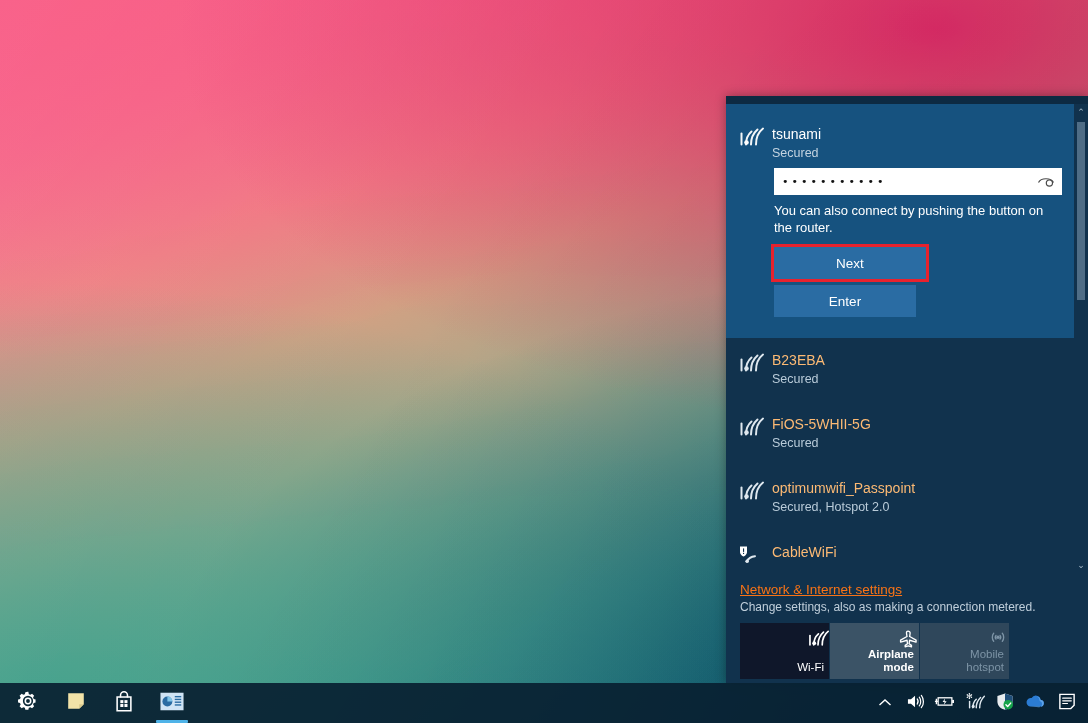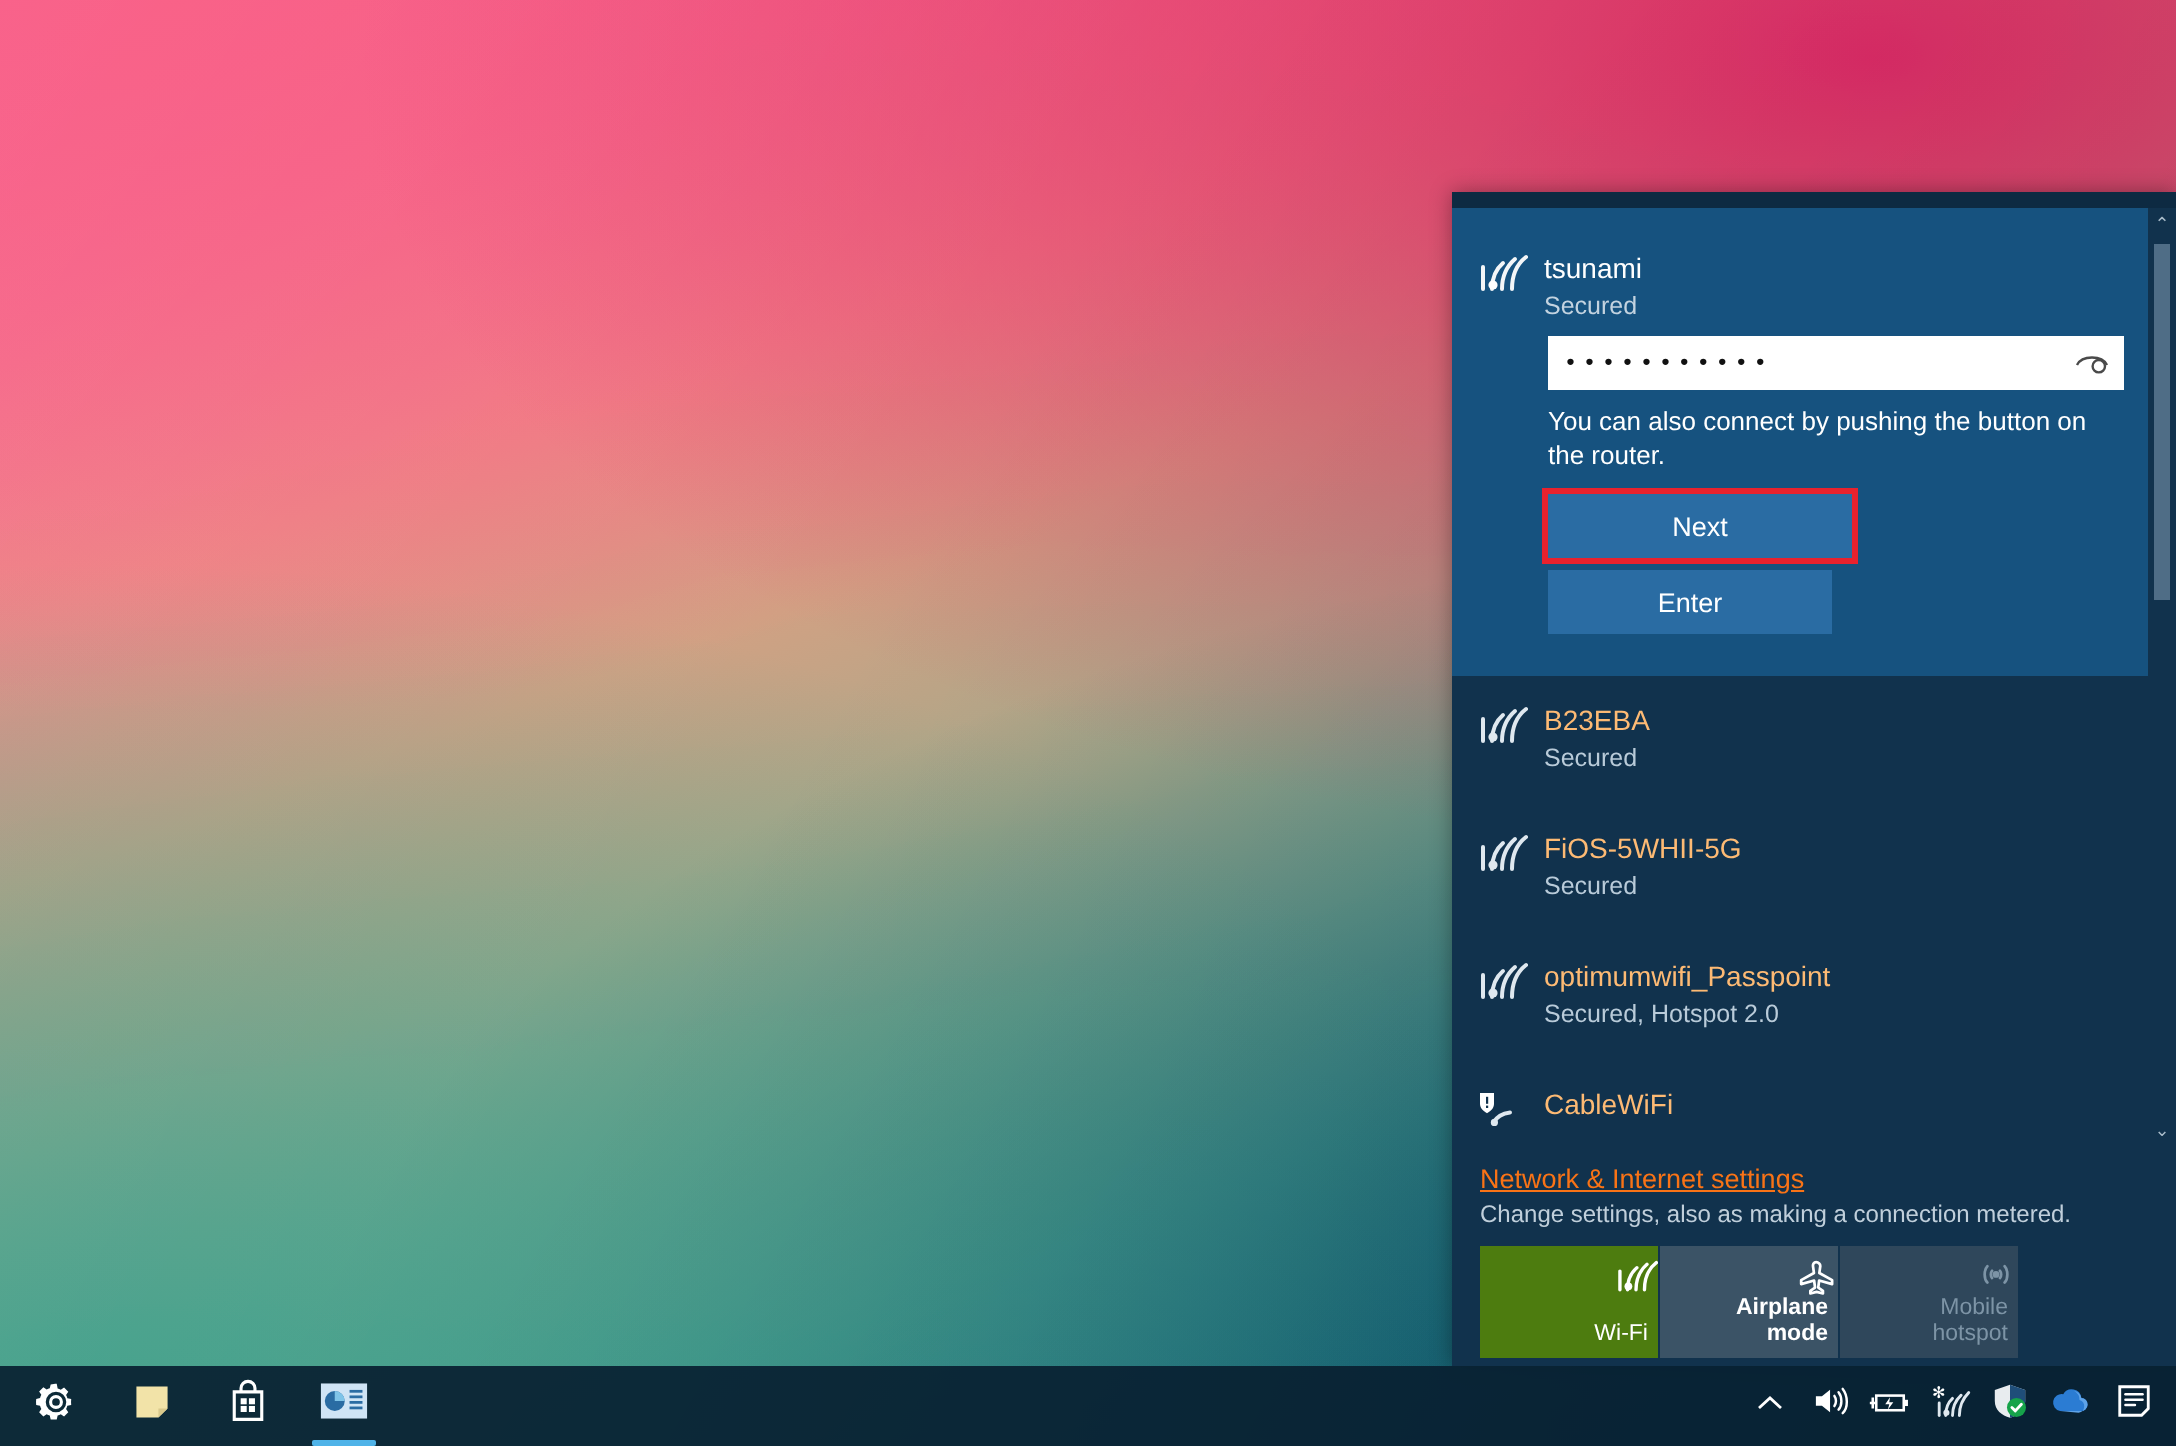--- a/index.html
+++ b/index.html
@@ -130,21 +130,21 @@
     width:89px; height:56px; position:relative; padding:7px 0 0 9px;text-align:right;
   }
   .tile .tlabel {
     position:absolute; left:9px; bottom:5px; right:5px;
     font-size:11.5px; line-height:13px;
   }
   .tile .tlabel2 {
     position:absolute; left:9px; bottom:5px; right:5px;
     font-size:11.5px; line-height:13px;
   }
-  .tile-on  { background:#4d7c0f;text-decoration:underline; }
+  .tile-on  { background:#0f172a;text-decoration:underline; }
   .tile-on .tlabel { color:#fff; }
   .tile-off { background:#3b5366; }
   .tile-off .tlabel { color:#fff;font-weight:bold; }
   .tile-dis { background:#2f475b; }
   .tile-dis .tlabel2 { color:#7d94a6; }
 </style>
 </head>
 <body>
 
 <div id="desktop"></div>

